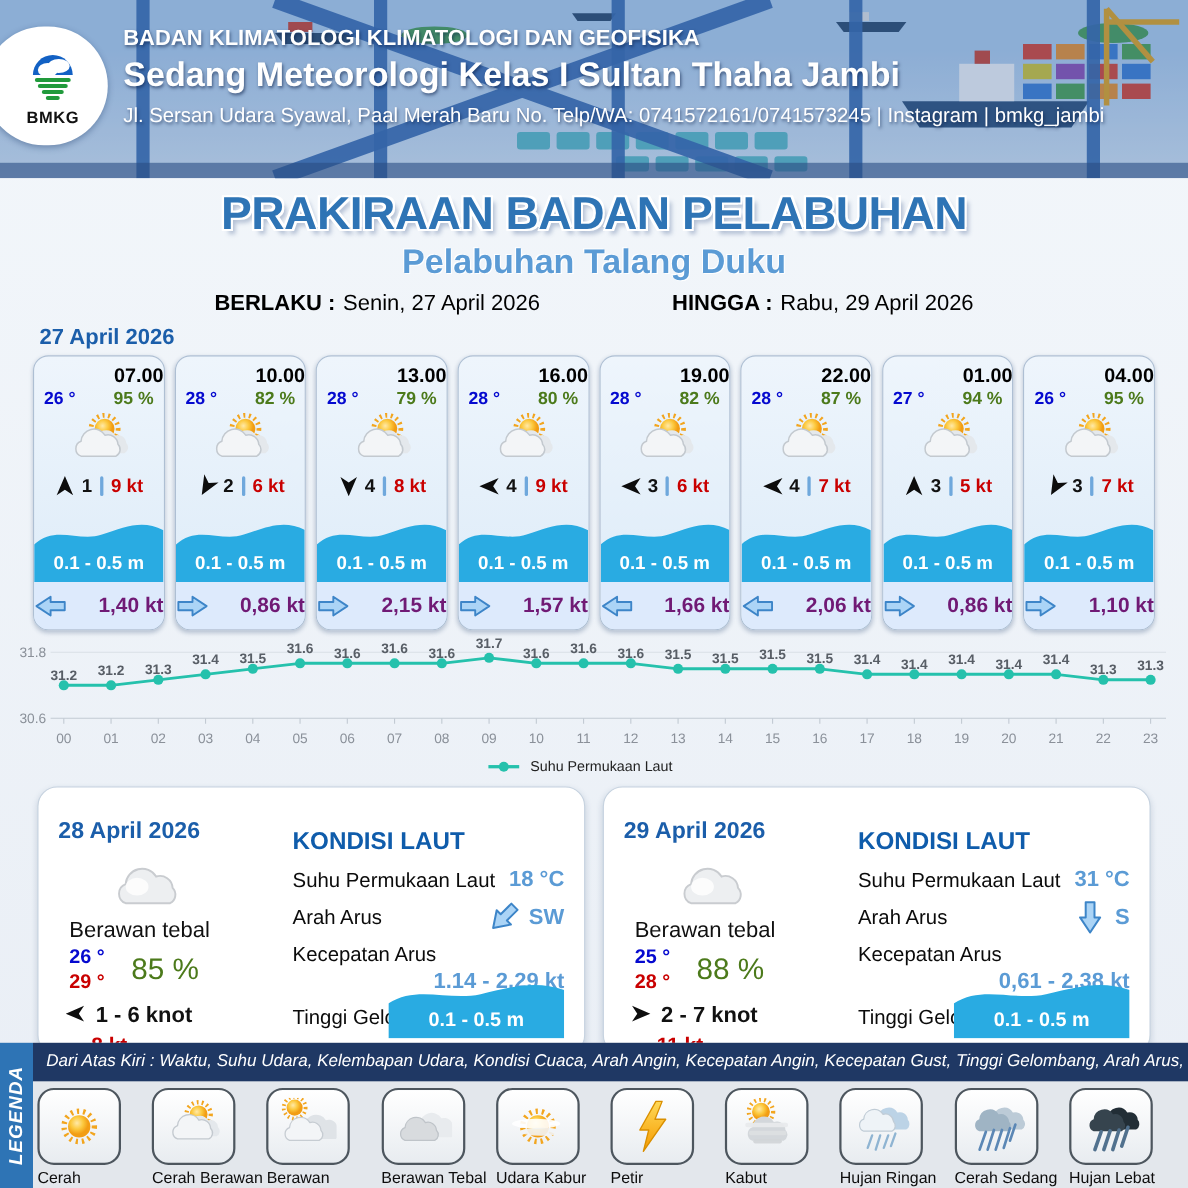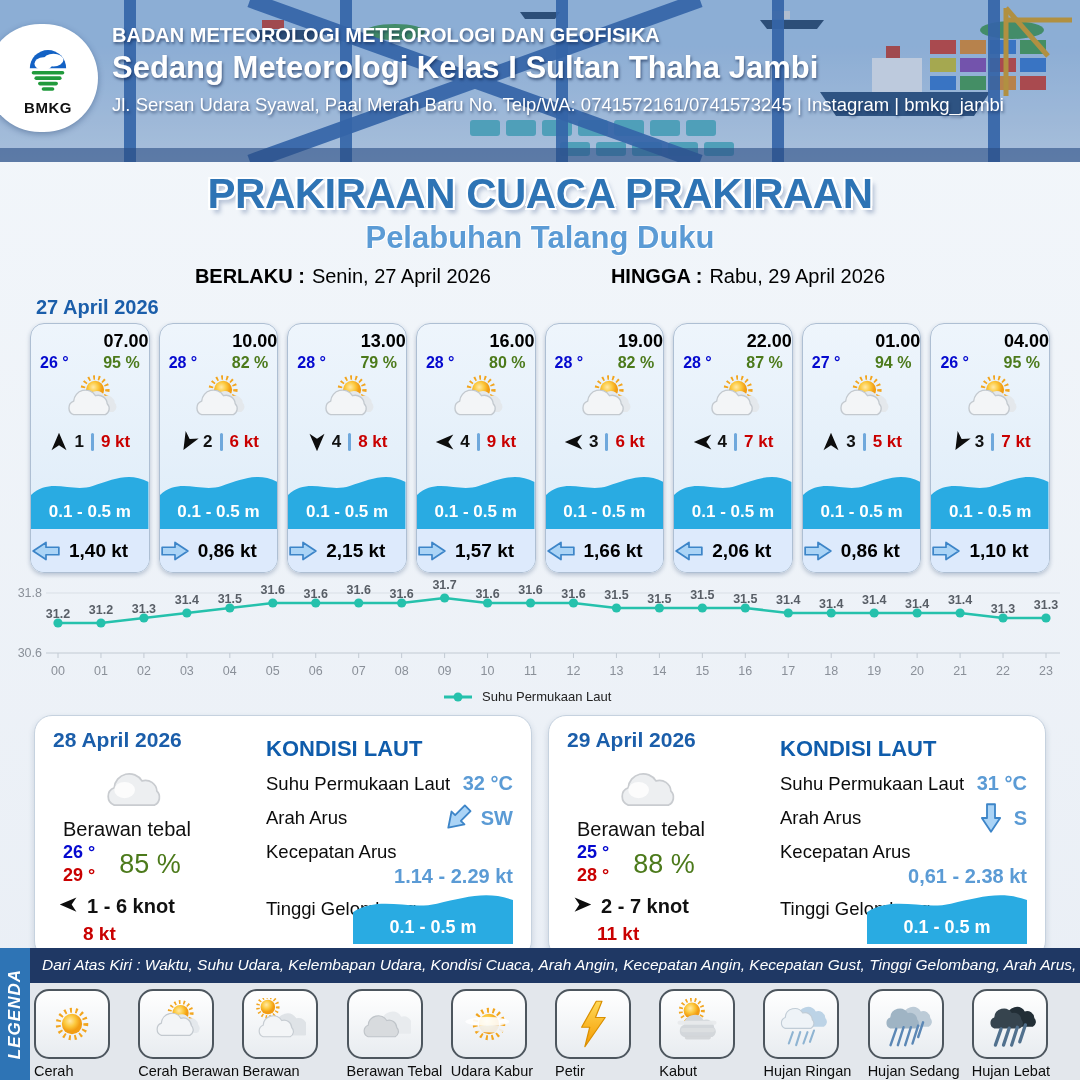--- a/index.html
+++ b/index.html
@@ -37,34 +37,34 @@
   .c-temp{color:#0509cf}.c-hum{color:#4c7a1b}
   .c-icon{display:flex;justify-content:center;margin-top:1px}
   .c-icon svg{width:80px;height:58px}
   .c-wind{display:flex;align-items:center;justify-content:center;gap:5px;margin-top:1px;font-size:17px;font-weight:bold;color:#111}
   .dart{width:20px;height:20px;flex:none}
   .c-sep{width:3px;height:18px;background:#6fa8dc;border-radius:2px;margin:0 2px}
   .c-wspeed{color:#c90000}
   .c-wave{position:relative;margin-top:auto;height:62px}
   .c-wave svg{position:absolute;inset:0;width:100%;height:100%}
   .c-waveval{position:absolute;left:0;right:0;bottom:7px;text-align:center;color:#fff;font-weight:bold;font-size:17px}
-  .c-cur{height:43px;background:#ddeafc;display:flex;align-items:center;justify-content:flex-start;gap:8px;
-         font-size:19px;font-weight:bold;color:#000000}
+  .c-cur{height:43px;background:#ddeafc;display:flex;align-items:center;justify-content:space-between;gap:8px;
+         font-size:19px;font-weight:bold;color:#701a75}
   .blockarrow{width:30px;height:22px;flex:none}
 
   
   #sst-chart{display:block;width:1080px;height:132px;margin-top:4px}
   .ylab,.xlab{font-size:12.5px;fill:#8a9099}
   .dlab{font-size:12.5px;fill:#585e66;font-weight:bold}
   .leg{font-size:13px;fill:#222}
 
   
   .daycards{display:flex;gap:16px;margin:6px 34px 0;height:244px}
   .dcard{flex:1;background:#fff;border:1px solid #c6d2df;border-radius:18px;box-shadow:0 3px 6px rgba(40,70,110,.18);
-         padding:12px 18px 10px;display:flex;box-sizing:border-box}
+         padding:28px 18px 10px;display:flex;box-sizing:border-box}
   .d-left{width:45%;display:flex;flex-direction:column}
   .d-date{color:#1b5eaa;font-size:21px;font-weight:bold}
   .d-icon{margin:0 0 0 36px}
   .d-icon svg{width:92px;height:60px}
   .d-cond{font-size:20px;color:#101010;margin:2px 0 0 10px}
   .d-th{display:flex;align-items:center;margin-left:10px}
   .d-temps{display:flex;flex-direction:column;font-weight:bold;font-size:18px;line-height:1.3}
   .tmin{color:#0509cf}.tmax{color:#c90000}
   .d-hum{color:#4c7a1b;font-weight:normal;font-size:27px;margin-left:24px}
   .d-wind{display:flex;align-items:flex-start;gap:9px;font-size:20px;font-weight:bold;margin:7px 0 0 6px;color:#111}
@@ -300,28 +300,28 @@
         <ellipse cx="27" cy="25" rx="10" ry="7" fill="#ffffff"></ellipse>
         <ellipse cx="38" cy="21" rx="11" ry="7" fill="#ffffff"></ellipse>
         <rect x="14" y="33" width="36" height="4" rx="2" fill="#219a3c"></rect>
         <rect x="17" y="39" width="30" height="4" rx="2" fill="#219a3c"></rect>
         <rect x="21" y="45" width="22" height="4" rx="2" fill="#219a3c"></rect>
         <rect x="25" y="51" width="14" height="4" rx="2" fill="#219a3c"></rect>
       </svg>
       <div class="logo-label">BMKG</div>
     </div>
     <div class="hdr-text">
-      <div class="agency">BADAN METEOROLOGI METEOROLOGI DAN GEOFISIKA</div>
+      <div class="agency">BADAN KLIMATOLOGI KLIMATOLOGI DAN GEOFISIKA</div>
       <div class="station">Sedang Meteorologi Kelas I Sultan Thaha Jambi</div>
       <div class="address">Jl. Sersan Udara Syawal, Paal Merah Baru No. Telp/WA: 0741572161/0741573245 | Instagram | bmkg_jambi</div>
     </div>
   </header>
 
   <section class="titleblock">
-    <h1 class="title-main">PRAKIRAAN CUACA PRAKIRAAN</h1>
+    <h1 class="title-main">PRAKIRAAN BADAN PELABUHAN</h1>
     <h2 class="title-sub">Pelabuhan Talang Duku</h2>
     <div class="dates">
       <div><b>BERLAKU :</b><span>Senin, 27 April 2026</span></div>
       <div><b>HINGGA :</b><span>Rabu, 29 April 2026</span></div>
     </div>
   </section>
 
   <div class="fdate">27 April 2026</div>
 
   <section class="cards">
@@ -720,21 +720,21 @@
               <use href="#sym-dart"></use>
             </svg>
           <span>1  - 6 knot</span>
         </div>
         <div class="d-gust">8 kt</div>
       </div>
       <div class="d-right">
         <div class="d-sea-title">KONDISI LAUT</div>
         <div class="d-row">
           <span>Suhu Permukaan Laut</span>
-          <span class="d-val">32 °C</span>
+          <span class="d-val">18 °C</span>
         </div>
         <div class="d-row">
           <span>Arah Arus</span>
           <span class="d-dir">
             <svg viewBox="0 0 28 20" style="transform: rotate(135deg);">
                 <use href="#sym-blockarrow"></use>
               </svg>
             <span class="d-val">SW</span>
           </span>
         </div>
@@ -878,21 +878,21 @@
             </svg>
           </div>
           <div class="lg-label">Hujan Ringan</div>
         </div>
       <div class="lg-item">
           <div class="lg-box">
             <svg viewBox="0 0 64 64">
               <use href="#sym-hujan-sedang"></use>
             </svg>
           </div>
-          <div class="lg-label">Hujan Sedang</div>
+          <div class="lg-label">Cerah Sedang</div>
         </div>
       <div class="lg-item">
           <div class="lg-box">
             <svg viewBox="0 0 64 64">
               <use href="#sym-hujan-lebat"></use>
             </svg>
           </div>
           <div class="lg-label">Hujan Lebat</div>
         </div>
     </div>

